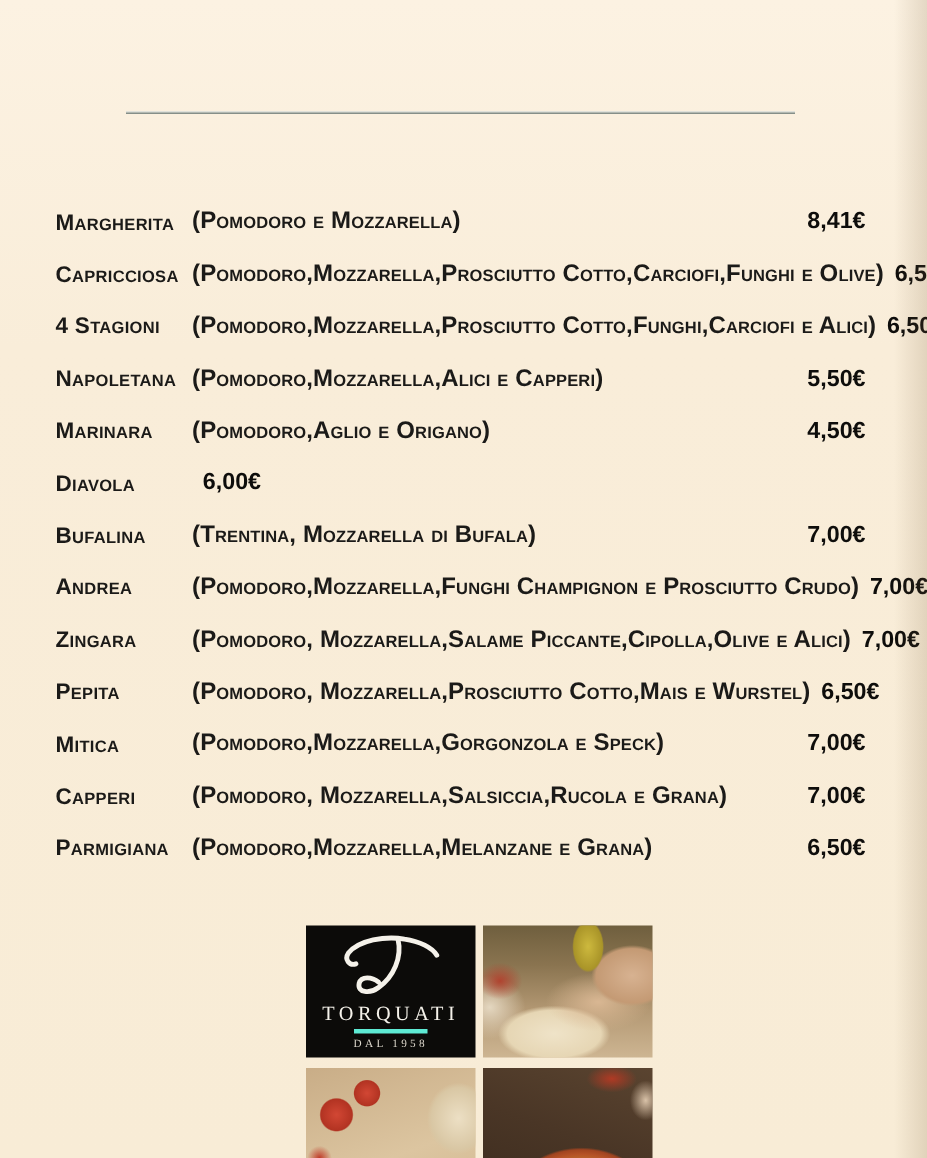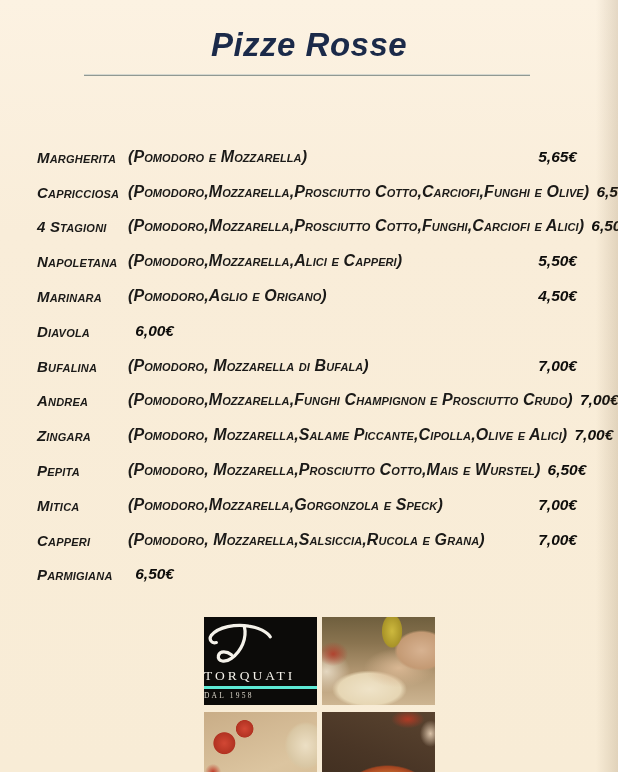--- a/index.html
+++ b/index.html
@@ -17,21 +17,21 @@
   .page-title {
     position:absolute; top:26px; left:0; width:100%;
     text-align:center; font-size:33px; font-weight:bold; font-style:italic;
     color:#1b2a49; letter-spacing:0.5px;
   }
   .title-divider {
     position:absolute; top:74px; left:84px; width:446px; height:2px;
     background:linear-gradient(180deg, #f6f6ee 0%, #6f7a74 100%);
   }
   .menu-list { position:absolute; top:131px; left:37px; right:41px; }
-  .menu-row { display:flex; align-items:flex-end; height:34.8px;font-style:italic; }
+  .menu-row { display:flex; align-items:center; height:34.8px; }
   .pizza-name {
     flex:0 0 91px; font-size:15px; font-weight:bold;
     font-variant:small-caps; color:#1b1a18; letter-spacing:0.2px; white-space:nowrap;
   }
   .pizza-desc {
     flex:1 1 auto; font-size:16px; font-weight:bold;
     font-variant:small-caps; color:#1b1a18; letter-spacing:0.1px; white-space:nowrap;
     overflow:visible;
   }
   .pizza-price {
@@ -39,21 +39,21 @@
     font-size:15.5px; font-weight:bold; color:#0e0d0b; white-space:nowrap;
   }
   .photo-grid {
     position:absolute; left:204px; top:617px; width:231px;
     display:grid; grid-template-columns:113px 113px; grid-template-rows:88px 120px;
     column-gap:5px; row-gap:7px;
   }
   .tile { width:113px; overflow:hidden; }
   .logo-tile {
     background:#0c0b09; color:#ffffff;
-    display:flex; flex-direction:column; justify-content:flex-end;
+    display:flex; flex-direction:column; align-items:center; justify-content:flex-end;
     padding-bottom:5px;
   }
   .logo-monogram { display:block; margin-bottom:2px; }
   .logo-brand {
     font-family:"Liberation Serif", serif; font-size:13.5px;
     letter-spacing:3px; color:#f5f2ea; line-height:1.1;
   }
   .logo-tagline {
     font-family:"Liberation Serif", serif; font-size:7.5px;
     letter-spacing:2.2px; color:#ddd8cc; margin-top:2px;
@@ -85,28 +85,27 @@
       radial-gradient(ellipse 15px 19px at 96% 18%, #d9c2a8 0%, rgba(0,0,0,0) 70%),
       radial-gradient(ellipse 52px 38px at 58% 72%, #d8b24e 0%, #c99a3a 45%, #b55226 76%, #a04420 84%, rgba(0,0,0,0) 88%),
       linear-gradient(200deg, #5a4430 0%, #4a3626 40%, #36271a 100%);
   }
 </style>
 </head>
 <body>
 
 <div class="page">
 
-  <h1 class="page-title">Pizze Rosse</h1>
   <div class="title-divider"></div>
 
   <div class="menu-list">
     <div class="menu-row">
       <span class="pizza-name">Margherita</span>
       <span class="pizza-desc">(Pomodoro e Mozzarella)</span>
-      <span class="pizza-price">5,65€</span>
+      <span class="pizza-price">8,41€</span>
     </div>
     <div class="menu-row">
       <span class="pizza-name">Capricciosa</span>
       <span class="pizza-desc">(Pomodoro,Mozzarella,Prosciutto Cotto,Carciofi,Funghi e Olive)</span>
       <span class="pizza-price">6,50€</span>
     </div>
     <div class="menu-row">
       <span class="pizza-name">4 Stagioni</span>
       <span class="pizza-desc">(Pomodoro,Mozzarella,Prosciutto Cotto,Funghi,Carciofi e Alici)</span>
       <span class="pizza-price">6,50€</span>
@@ -120,21 +119,21 @@
       <span class="pizza-name">Marinara</span>
       <span class="pizza-desc">(Pomodoro,Aglio e Origano)</span>
       <span class="pizza-price">4,50€</span>
     </div>
     <div class="menu-row">
       <span class="pizza-name">Diavola</span>
       <span class="pizza-price">6,00€</span>
     </div>
     <div class="menu-row">
       <span class="pizza-name">Bufalina</span>
-      <span class="pizza-desc">(Pomodoro, Mozzarella di Bufala)</span>
+      <span class="pizza-desc">(Trentina, Mozzarella di Bufala)</span>
       <span class="pizza-price">7,00€</span>
     </div>
     <div class="menu-row">
       <span class="pizza-name">Andrea</span>
       <span class="pizza-desc">(Pomodoro,Mozzarella,Funghi Champignon e Prosciutto Crudo)</span>
       <span class="pizza-price">7,00€</span>
     </div>
     <div class="menu-row">
       <span class="pizza-name">Zingara</span>
       <span class="pizza-desc">(Pomodoro, Mozzarella,Salame Piccante,Cipolla,Olive e Alici)</span>
@@ -150,20 +149,21 @@
       <span class="pizza-desc">(Pomodoro,Mozzarella,Gorgonzola e Speck)</span>
       <span class="pizza-price">7,00€</span>
     </div>
     <div class="menu-row">
       <span class="pizza-name">Capperi</span>
       <span class="pizza-desc">(Pomodoro, Mozzarella,Salsiccia,Rucola e Grana)</span>
       <span class="pizza-price">7,00€</span>
     </div>
     <div class="menu-row">
       <span class="pizza-name">Parmigiana</span>
+      <span class="pizza-desc">(Pomodoro,Mozzarella,Melanzane e Grana)</span>
       <span class="pizza-price">6,50€</span>
     </div>
   </div>
 
   <div class="photo-grid">
 
     <div class="tile logo-tile">
       <svg class="logo-monogram" width="72" height="46" viewBox="0 0 100 64" aria-hidden="true">
         <g fill="none" stroke="#f5f2ea" stroke-width="4.5" stroke-linecap="round">
           <path d="M92 22 C88 15 76 9 62 7 C44 4 20 8 10 20 C6 26 11 32 17 30"></path>

